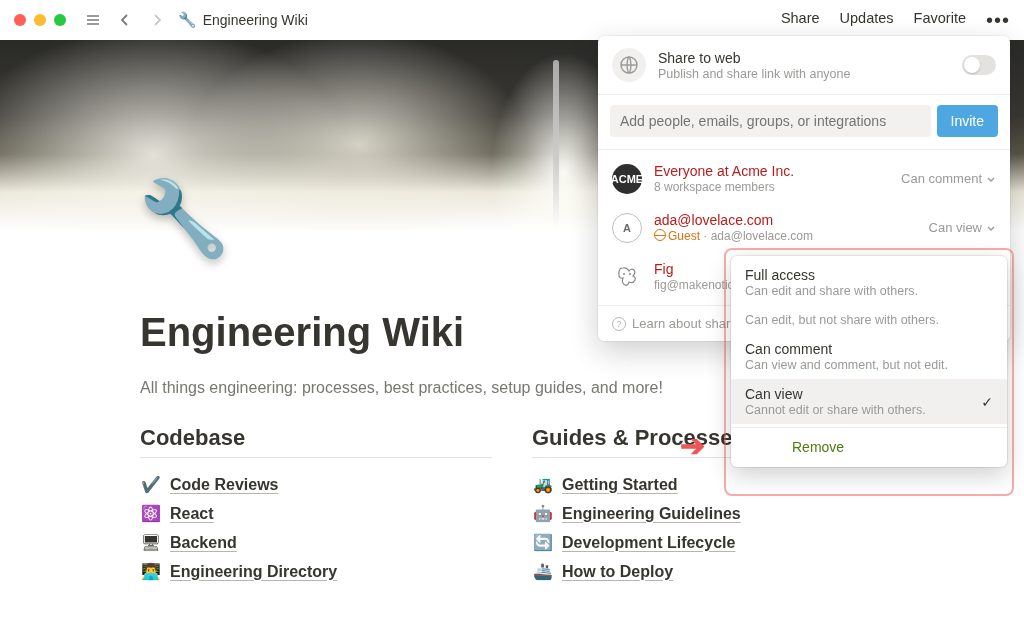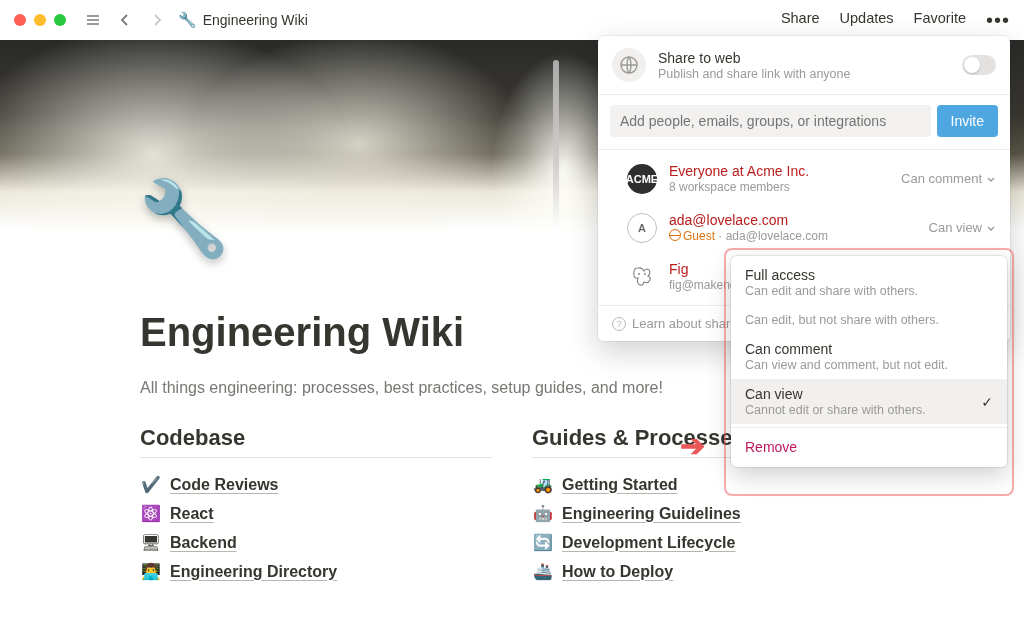--- a/index.html
+++ b/index.html
@@ -99,21 +99,21 @@
 .share-web { display: flex; align-items: center; gap: 12px; padding: 12px 14px; border-bottom: 1px solid #ededec; }
 .globe-circle { width: 34px; height: 34px; border-radius: 50%; background: #f1f0ef; display:flex; align-items:center; justify-content:center; color:#9b9a97; }
 .share-web .txt { flex: 1; }
 .share-web .t1 { font-weight: 500; color: #37352f; }
 .share-web .t2 { font-size: 12.5px; color: #9b9a97; margin-top: 1px; }
 .toggle { width: 34px; height: 20px; border-radius: 10px; background: #e3e2e0; position: relative; cursor: pointer; }
 .toggle::after { content:""; position:absolute; left:2px; top:2px; width:16px; height:16px; background:#fff; border-radius:50%; box-shadow:0 1px 2px rgba(0,0,0,0.2); }
 .invite-row { display:flex; gap:6px; padding: 10px 12px 12px; border-bottom: 1px solid #ededec; }
 .invite-input { flex:1; background:#f2f1ef; border:none; border-radius:4px; padding: 8px 10px; font-size:14px; color:#9b9a97; }
 .invite-btn { background:#4ea7e0; color:#fff; border:none; border-radius:4px; padding: 0 14px; font-size:14px; font-weight:500; cursor:pointer; }
-.share-list { padding: 4px 0; margin-left: 15px; }
+.share-list { padding: 4px 0; }
 .share-item { display:flex; align-items:center; gap:12px; padding: 9px 14px; }
 .avatar { width: 30px; height: 30px; border-radius: 50%; display:flex; align-items:center; justify-content:center; font-size: 11px; font-weight:600; flex-shrink:0; }
 .av-dark { background:#2f2f2f; color:#fff; }
 .av-ring { background:#fff; border:1.5px solid #c0bfbc; color:#6b6a67; }
 .share-item .body { flex:1; min-width:0; }
 .share-item .n1 { color:#b91c1c; }
 .share-item .n2 { font-size:12px; color:#9b9a97; margin-top:1px; }
 .guest { color:#d9730d; font-size:12px; }
 .globe-sm { display:inline-block; width:12px; height:12px; border:1px solid #d9730d; border-radius:50%; vertical-align:-1px; margin-right:2px; position:relative; }
 .globe-sm::after { content:""; position:absolute; left:0; right:0; top:50%; border-top:1px solid #d9730d; }
@@ -134,21 +134,21 @@
   padding: 4px 0;
   font-size: 14px;
 }
 .sub-item { padding: 7px 14px; cursor:pointer; display:flex; align-items:center; }
 .sub-item .col1 { flex:1; }
 .sub-item .tt { color:#37352f; }
 .sub-item .dd { font-size:12.5px; color:#9b9a97; margin-top:1px; }
 .sub-item.selected { background:#f1f0ef; }
 .sub-item .check { font-size:14px; color:#37352f; }
 .sub-divider { height:1px; background:#ededec; margin:3px 0; }
-.sub-remove { color:#be185d; padding: 8px 14px; cursor:pointer; }
+.sub-remove { color:#4d7c0f; padding: 8px 14px; cursor:pointer;margin-left:47px; }
 
 
 .highlight-box {
   position: absolute;
   top: 248px;
   right: 10px;
   width: 290px;
   height: 248px;
   border: 2px solid rgba(235,87,87,0.5);
   border-radius: 8px;

